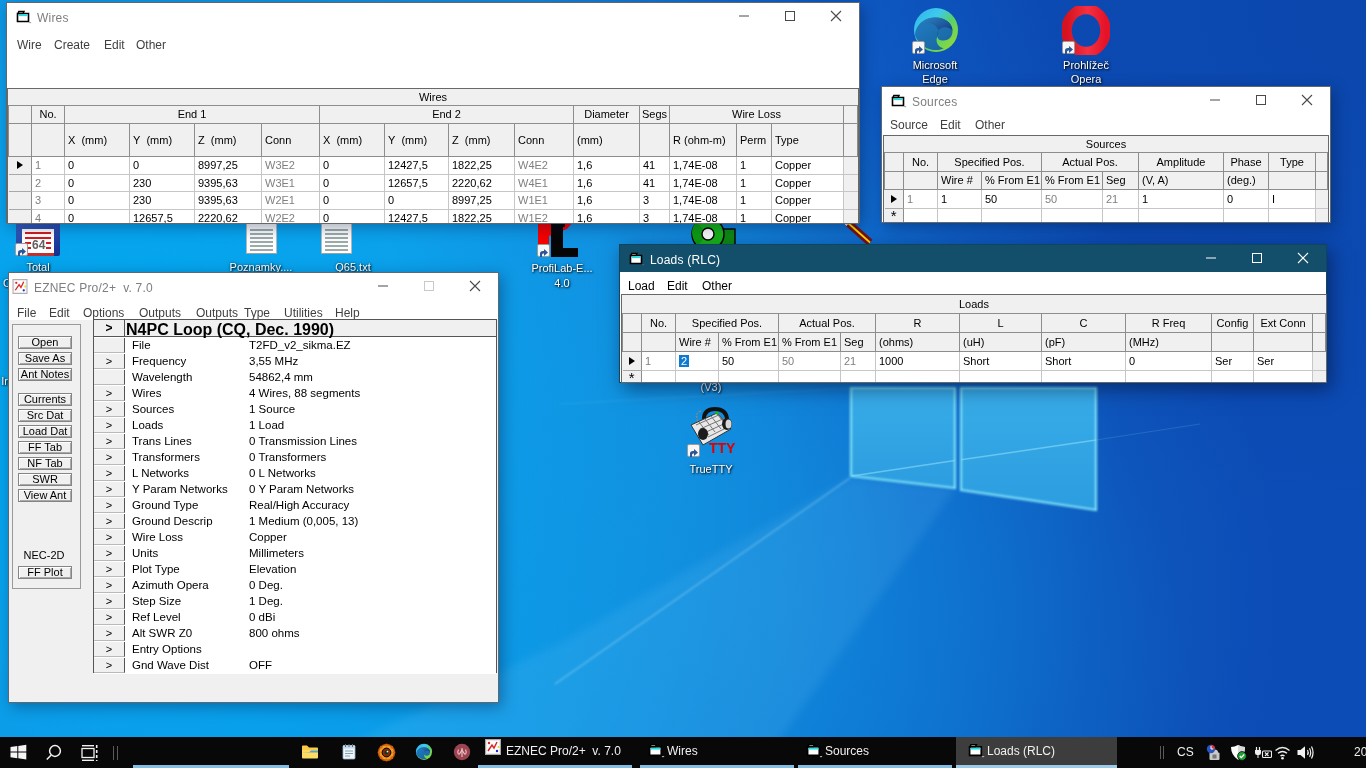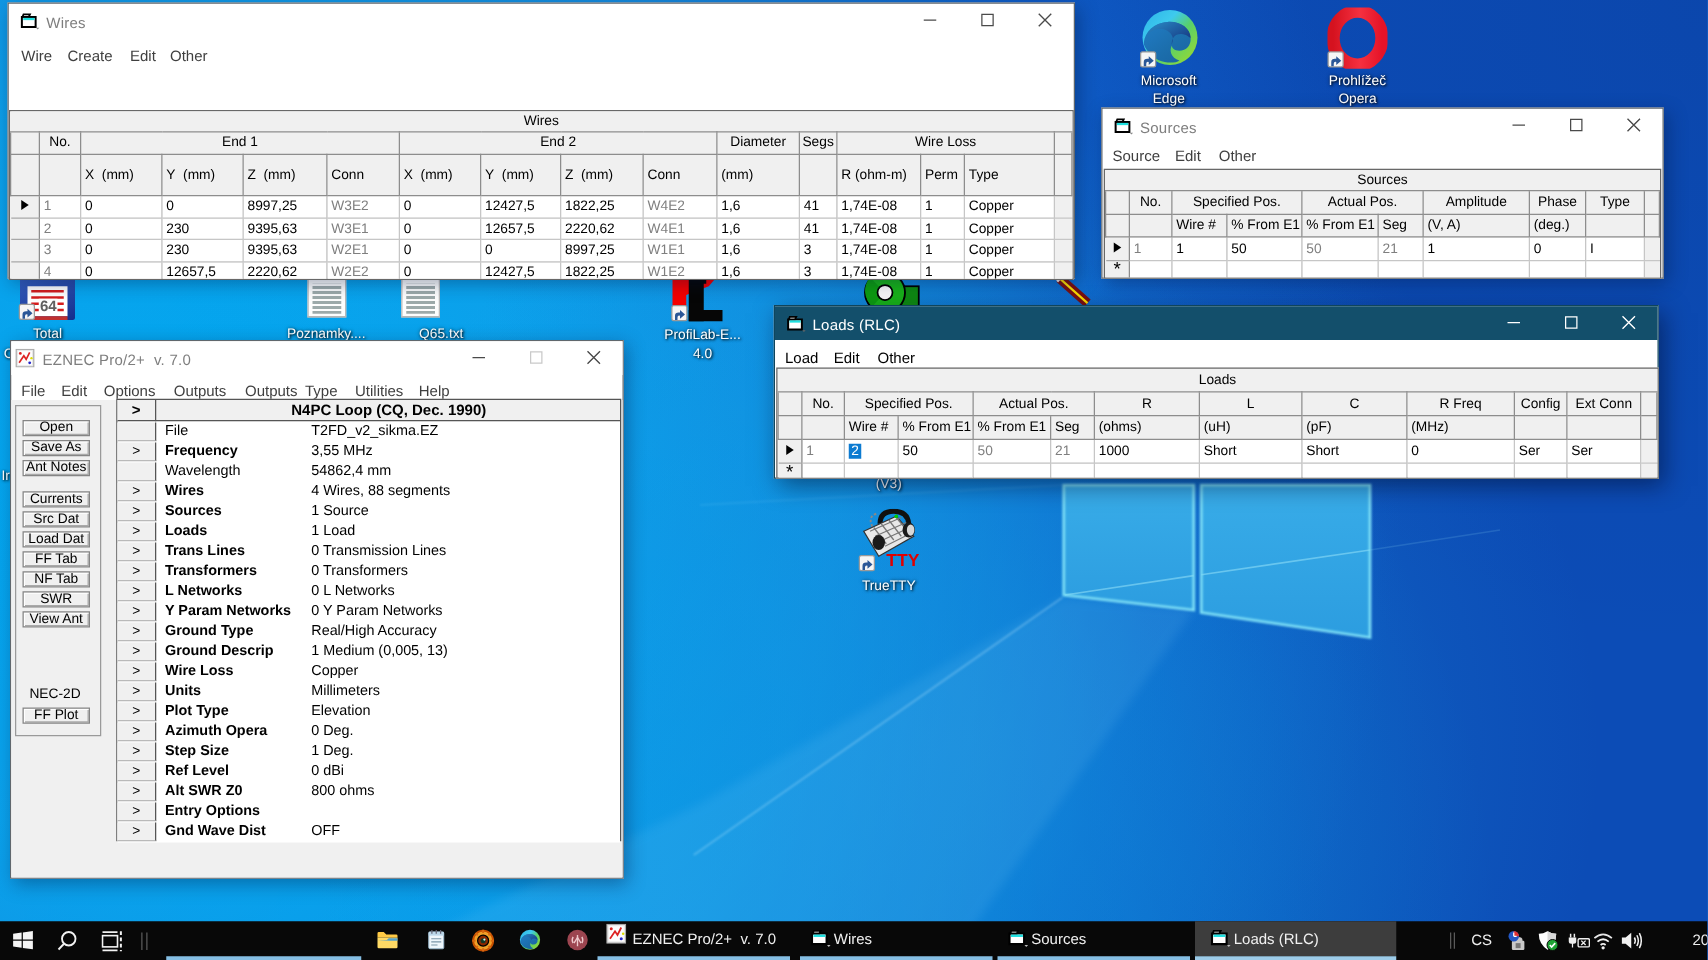--- a/index.html
+++ b/index.html
@@ -30,21 +30,21 @@
 
 #tbar{position:absolute;left:0;top:737px;width:1366px;height:31px;background:#080808}
 .tbtn{position:absolute;top:0;height:28px;color:#f0f0f0;font-size:12px}
 .tline{position:absolute;top:28px;height:3px;background:#85bee3}
 .tico{position:absolute;top:6px}
 .trtext{position:absolute;color:#eee;font-size:12px;top:8px}
 
 .ezb{position:absolute;left:9px;width:54px;height:13px;background:#f0f0f0;border:1px solid #858585;box-shadow:inset 1px 1px 0 #fff,inset -1px -1px 0 #a9a9a9;font-size:11px;text-align:center;line-height:11px;color:#000}
 .ezr{position:absolute;left:0;width:402px;height:16px;font-size:11.5px;background:#fff}
 .eza{position:absolute;left:0;top:0;width:31px;height:15px;background:#f0f0f0;border-right:1px solid #555;border-bottom:1px solid #b9b9b9;text-align:center;line-height:14px;font-size:11px}
-.ezl{position:absolute;left:38px;top:1px;font-weight:bold}
+.ezl{position:absolute;left:38px;top:1px;font-weight:normal}
 .ezv{position:absolute;left:155px;top:1px}
 </style>
 </head>
 <body>
 
 <svg class="abs" style="left:0;top:0" width="1366" height="768" viewBox="0 0 1366 768">
 <defs>
 <radialGradient id="wgA" gradientUnits="userSpaceOnUse" cx="120" cy="380" r="1000">
 <stop offset="0" stop-color="#00a8f0"></stop>
 <stop offset="0.3" stop-color="#0da0ea"></stop>
@@ -643,21 +643,21 @@
   <div class="ezb" style="top:168px">FF Tab</div>
   <div class="ezb" style="top:184px">NF Tab</div>
   <div class="ezb" style="top:200px">SWR</div>
   <div class="ezb" style="top:216px">View Ant</div>
   <div class="abs" style="left:8px;top:276px;width:54px;text-align:center;font-size:11px;color:#000">NEC-2D</div>
   <div class="ezb" style="top:293px">FF Plot</div>
 
   <div class="abs" id="eztab" style="left:84px;top:46px;width:404px;height:354px;border:1px solid #555;background:#fff">
     <div class="abs" style="left:0;top:0;width:402px;height:17px;background:#f0f0f0;border-bottom:1px solid #555">
       <span class="abs" style="left:0;top:0;width:31px;height:17px;border-right:1px solid #555;text-align:center;font-weight:bold;font-size:12px;line-height:17px">&gt;</span>
-      <span class="abs" style="left:32px;top:1px;width:370px;text-align:center;font-weight:bold;font-size:12px">N4PC Loop (CQ, Dec. 1990)</span>
+      <span class="abs" style="left:32px;top:1px;width:370px;font-weight:bold;font-size:16px">N4PC Loop (CQ, Dec. 1990)</span>
     </div>
     <div class="ezr" style="top:18px">
         <span class="eza"></span>
         <span class="ezl" style="font-weight:normal">File</span>
         <span class="ezv">T2FD_v2_sikma.EZ</span>
       </div>
     <div class="ezr" style="top:34px">
         <span class="eza">&gt;</span>
         <span class="ezl">Frequency</span>
         <span class="ezv">3,55 MHz</span>

